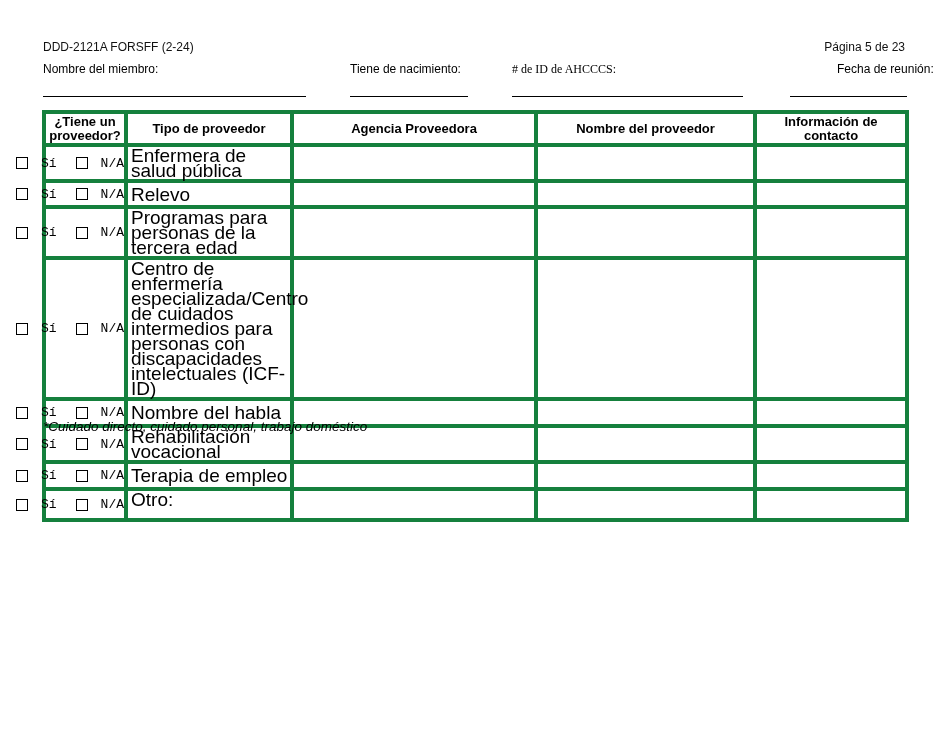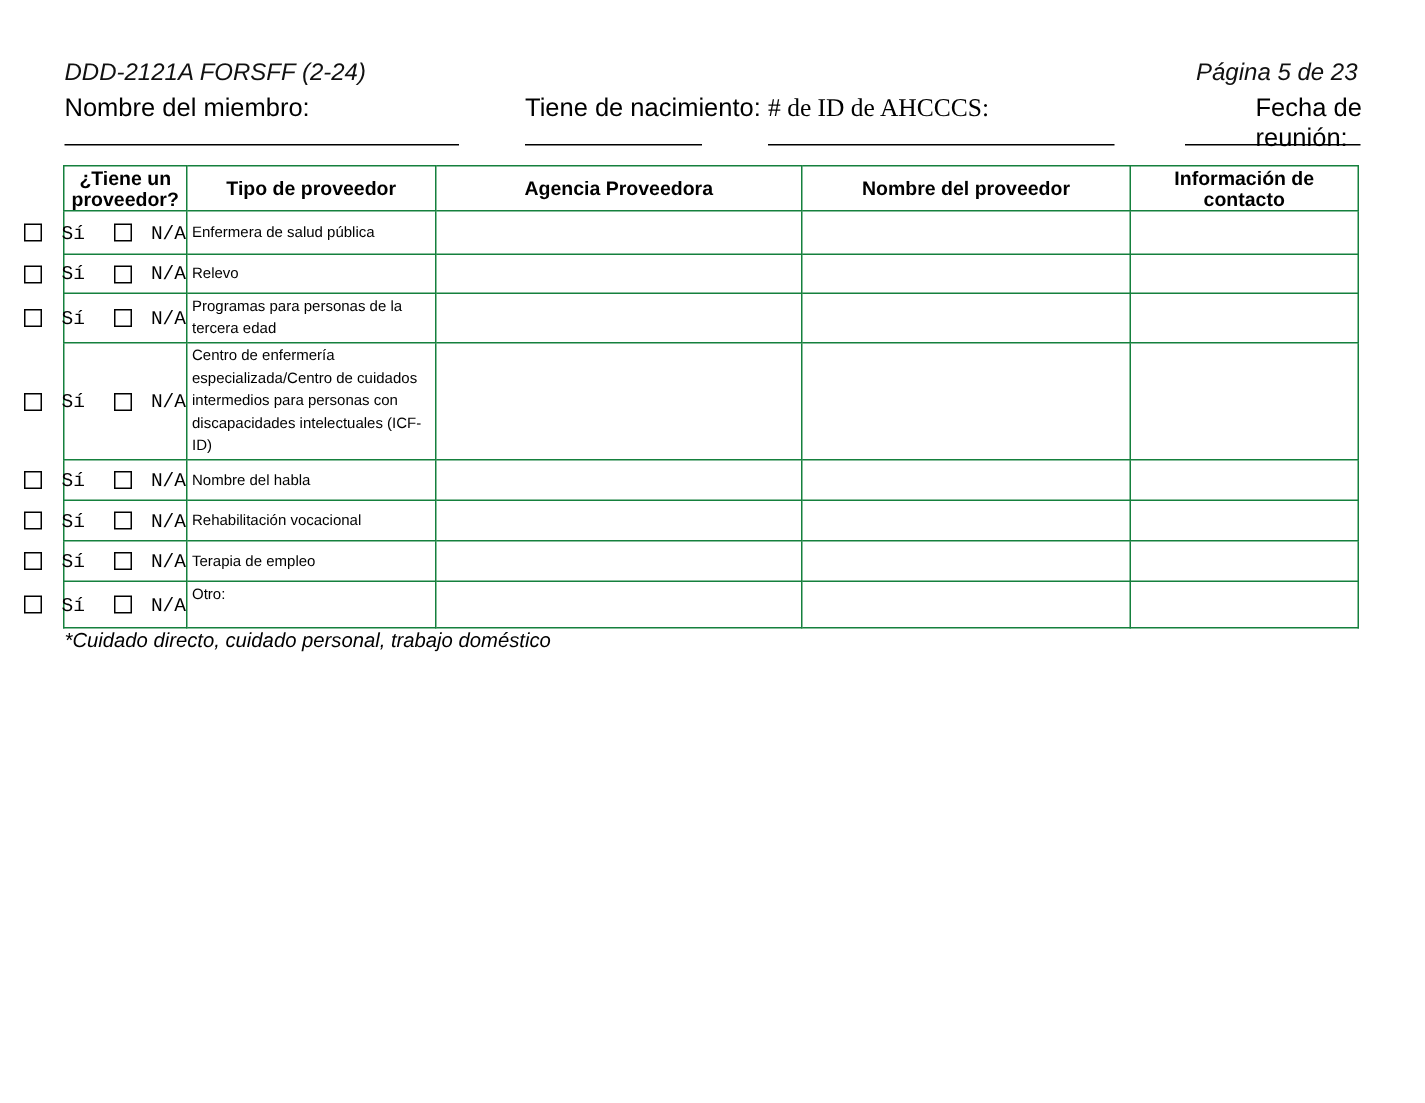--- a/index.html
+++ b/index.html
@@ -6,25 +6,25 @@
   html, body { background: #e8e8e8; }
   .page {
     position: relative;
     width: 950px;
     height: 735px;
     background: #ffffff;
     font-family: "Liberation Sans", sans-serif;
     color: #000000;
     overflow: hidden;
   }
-  .meta { position: absolute; top: 40px; font-size: 16px; color: #111; font-style: italic; }
+  .meta { position: absolute; top: 40px; font-size: 12px; color: #111; }
   .meta.form-num { left: 43px; }
   .meta.page-num { right: 45px; }
 
-  .field-label { position: absolute; top: 62px; font-size: 17px; color: #000; }
+  .field-label { position: absolute; top: 62px; font-size: 12px; color: #000; }
   .fl-1 { left: 43px; }
   .fl-2 { left: 350px; }
   .fl-3 { left: 512px; font-family: Liberation Serif, serif; }
   .fl-4 { left: 837px; }
 
   .field-line { position: absolute; top: 96px; height: 0; border-top: 1.5px solid #000; }
   .ul-1 { left: 43px;  width: 263px; }
   .ul-2 { left: 350px; width: 118px; }
   .ul-3 { left: 512px; width: 231px; }
   .ul-4 { left: 790px; width: 117px; }
@@ -32,21 +32,21 @@
   table.provider-table {
     position: absolute;
     left: 42px;
     top: 110px;
     width: 863px;
     border-collapse: collapse;
     table-layout: fixed;
     font-size: 13px;
   }
   .provider-table th, .provider-table td {
-    border: 1px solid #15803d;
+    border: 4px solid #15803d;
     padding: 0;
   }
   .provider-table th {
     font-weight: bold;
     text-align: center;
     vertical-align: middle;
     font-size: 13px;
     line-height: 13.5px;
     padding: 1px 2px;
   }
@@ -73,21 +73,21 @@
     background: #fff;
     flex: 0 0 auto;
   }
   .cb-label { font-size: 13px; }
   .cb-label.yes { margin-right: 6px; }
 
   td.type-cell {
     vertical-align: middle;
     padding: 1px 2px 1px 3px;
     line-height: 15px;
-    font-size: 10px;
+    font-size: 19px;
   }
   td.type-cell.top { vertical-align: top; }
   td.blank-cell { background: #fff; }
 
   .footnote {
     position: absolute;
     left: 43px;
     top: 419px;
     font-size: 13.5px;
     font-style: italic;

